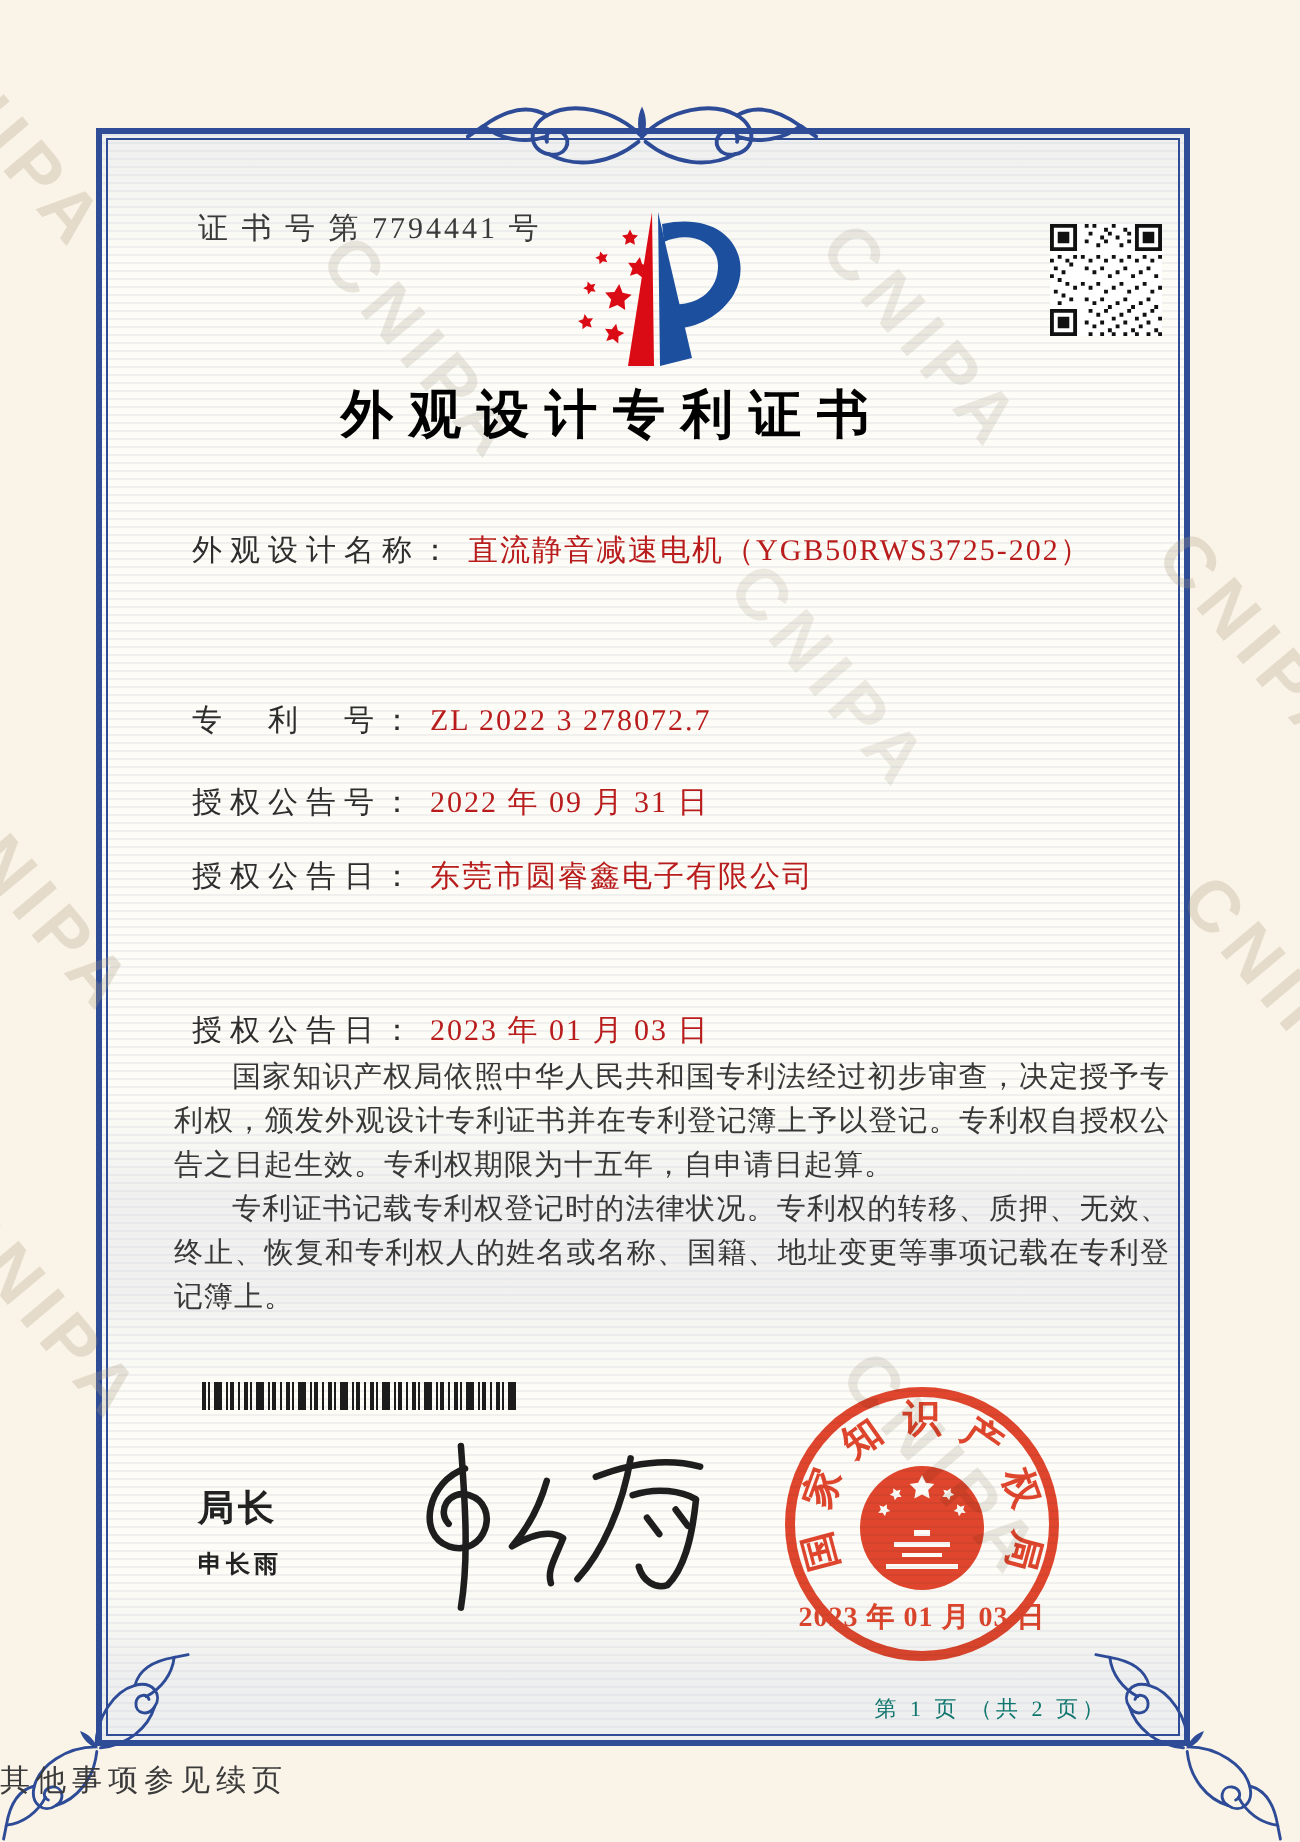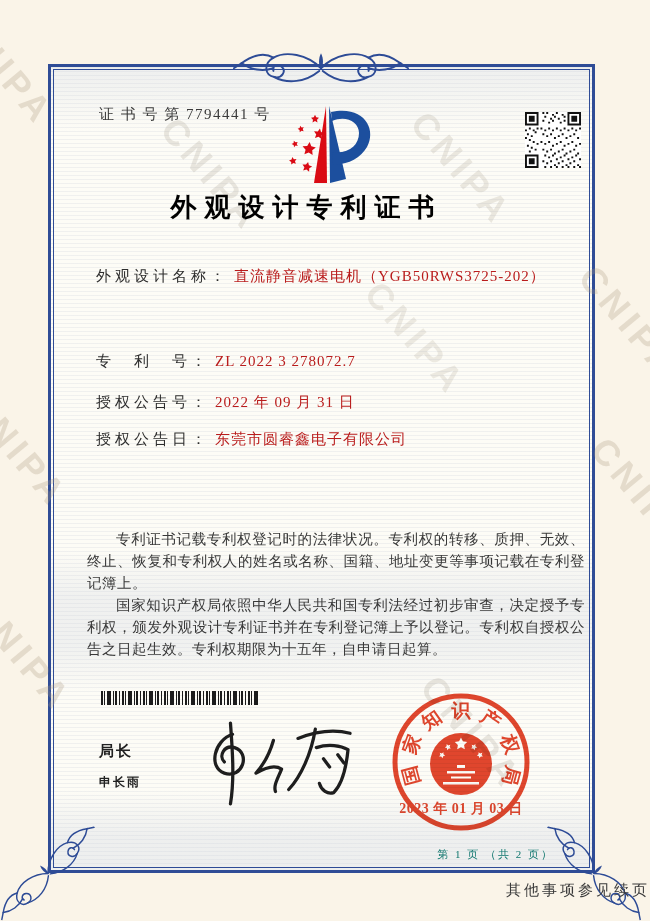--- a/index.html
+++ b/index.html
@@ -72,33 +72,33 @@
     font-size:14.5px; line-height:22px; text-align:justify; color:#383838;
   }
   .body-text p{margin:0; text-indent:2em; letter-spacing:0.5px;}
   .barcode{
     left:42px; top:627px; width:158px; height:14px;
     background:
       repeating-linear-gradient(90deg,#1c1c1c 0 1px,transparent 1px 3px),
       repeating-linear-gradient(90deg,#1c1c1c 0 2px,transparent 2px 7px);
   }
   .director-title{
-    left:40px; top:678px; font-size:15px; font-weight:bold; color:#222;
+    left:40px; top:678px; font-size:18px; font-weight:bold; color:#222;
     font-family:"Liberation Sans","DejaVu Sans",sans-serif; letter-spacing:2px;
   }
   .director-name{
     left:40px; top:710px; font-size:12px; font-weight:bold; color:#222;
     font-family:"Liberation Sans","DejaVu Sans",sans-serif; letter-spacing:2px;
   }
   .signature{left:134px; top:656px; width:170px; height:92px;}
   .signature path{stroke:#1e1e1e; stroke-width:3.2; fill:none; stroke-linecap:round; stroke-linejoin:round;}
   .seal{left:332px; top:628px; width:140px; height:140px; mix-blend-mode:multiply; opacity:0.93;}
   .page-no{left:0; top:783px; width:100%; text-align:right; font-size:11px; letter-spacing:2px; color:#0f766e;}
   .continuation{
-    position:absolute; left:0; top:881px; width:100%; text-align:right;
+    position:absolute; left:0; top:881px; width:100%; text-align:left;
     font-size:15px; letter-spacing:3px; color:#3a3a3a;
   }
   .seal-ring-char{font-size:19px; font-weight:bold; font-family:"Liberation Serif",serif;}
   .seal-date{font-size:14px; font-weight:bold; letter-spacing:0.5px; font-family:"Liberation Serif",serif;}
 </style>
 </head>
 <body>
 
 <div class="paper">
 
@@ -194,25 +194,28 @@
     <div class="frow fr3">
       <span class="flabel">专　利　号：</span><span class="fval">ZL 2022 3 278072.7</span>
     </div>
     <div class="frow fr4">
       <span class="flabel">授权公告号：</span><span class="fval">2022 年 09 月 31 日</span>
     </div>
     <div class="frow fr5">
       <span class="flabel">授权公告日：</span><span class="fval">东莞市圆睿鑫电子有限公司</span>
     </div>
     <div class="frow fr7">
+      <span>
+        <span class="flabel">授权公告日：</span><span class="fval">2023 年 01 月 03 日</span>
+      </span>
     </div>
 
     <div class="body-text">
+      <p>国家知识产权局依照中华人民共和国专利法经过初步审查，决定授予专利权，颁发外观设计专利证书并在专利登记簿上予以登记。专利权自授权公告之日起生效。专利权期限为十五年，自申请日起算。</p>
       <p>专利证书记载专利权登记时的法律状况。专利权的转移、质押、无效、终止、恢复和专利权人的姓名或名称、国籍、地址变更等事项记载在专利登记簿上。</p>
-      <p>国家知识产权局依照中华人民共和国专利法经过初步审查，决定授予专利权，颁发外观设计专利证书并在专利登记簿上予以登记。专利权自授权公告之日起生效。专利权期限为十五年，自申请日起算。</p>
     </div>
 
     <div class="barcode"></div>
 
     <div class="director-title">局长</div>
     <div class="director-name">申长雨</div>
     <svg class="signature" viewBox="0 0 165 90">
       <path d="M38,14 C20,20 14,46 30,52 C48,58 56,32 40,27 C30,24 24,35 30,41"></path>
       <path d="M36,3 C38,30 40,58 36,82"></path>
       <path d="M78,20 C74,34 68,44 61,52 C71,46 80,44 86,48 C82,58 78,64 80,70"></path>

